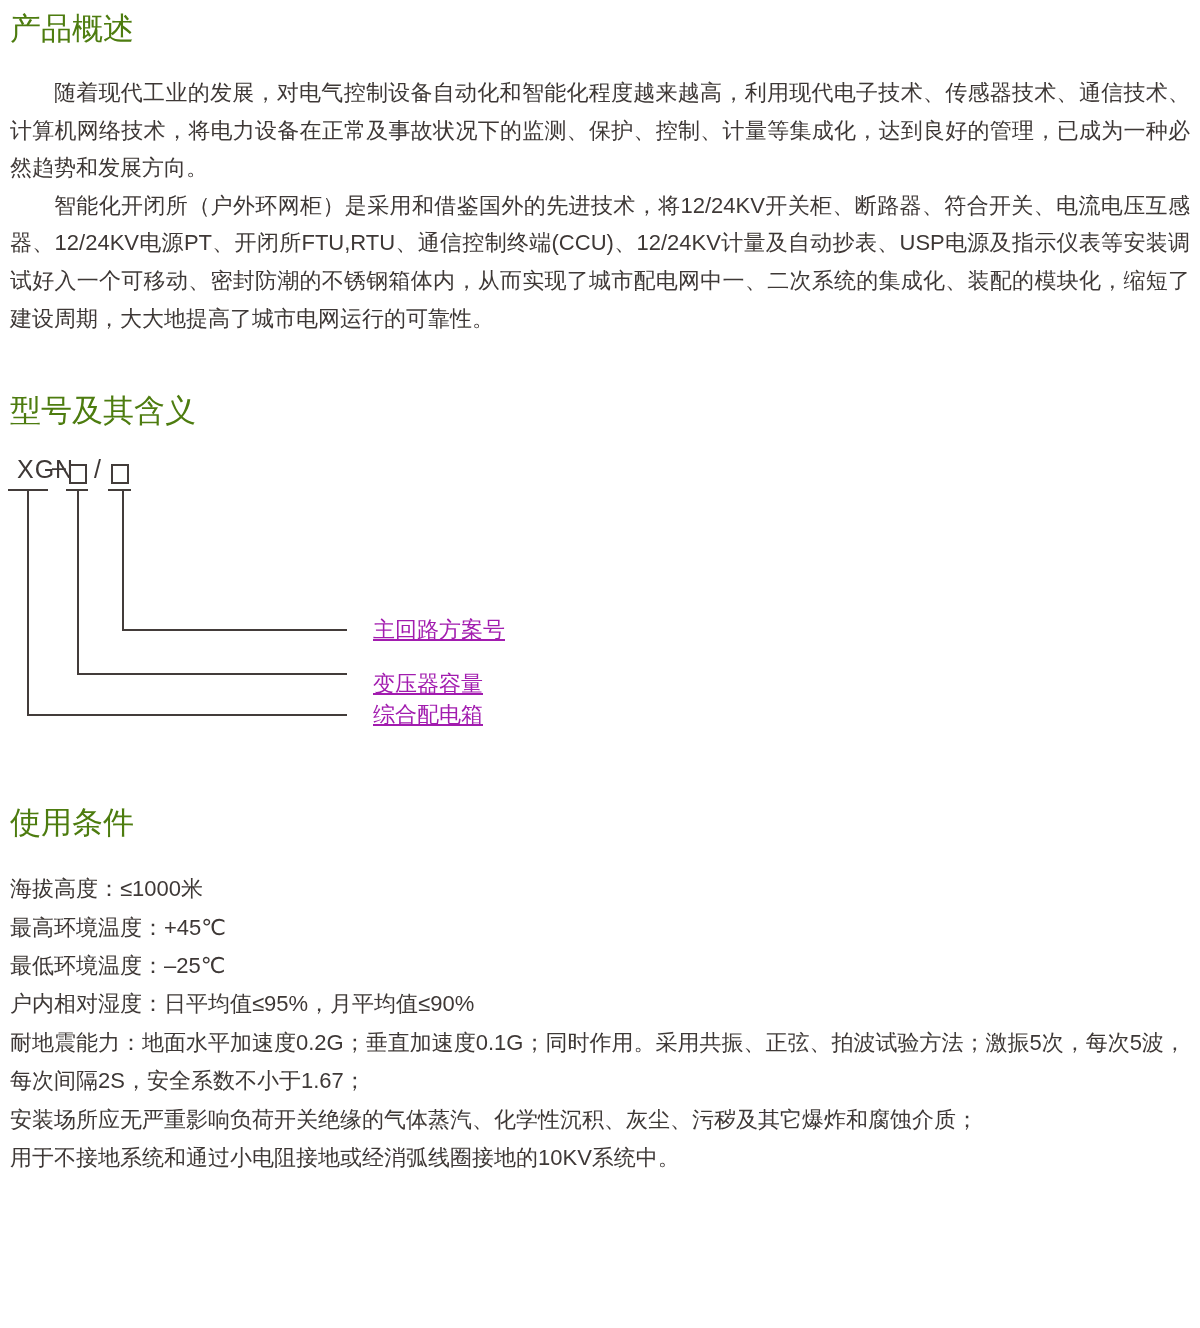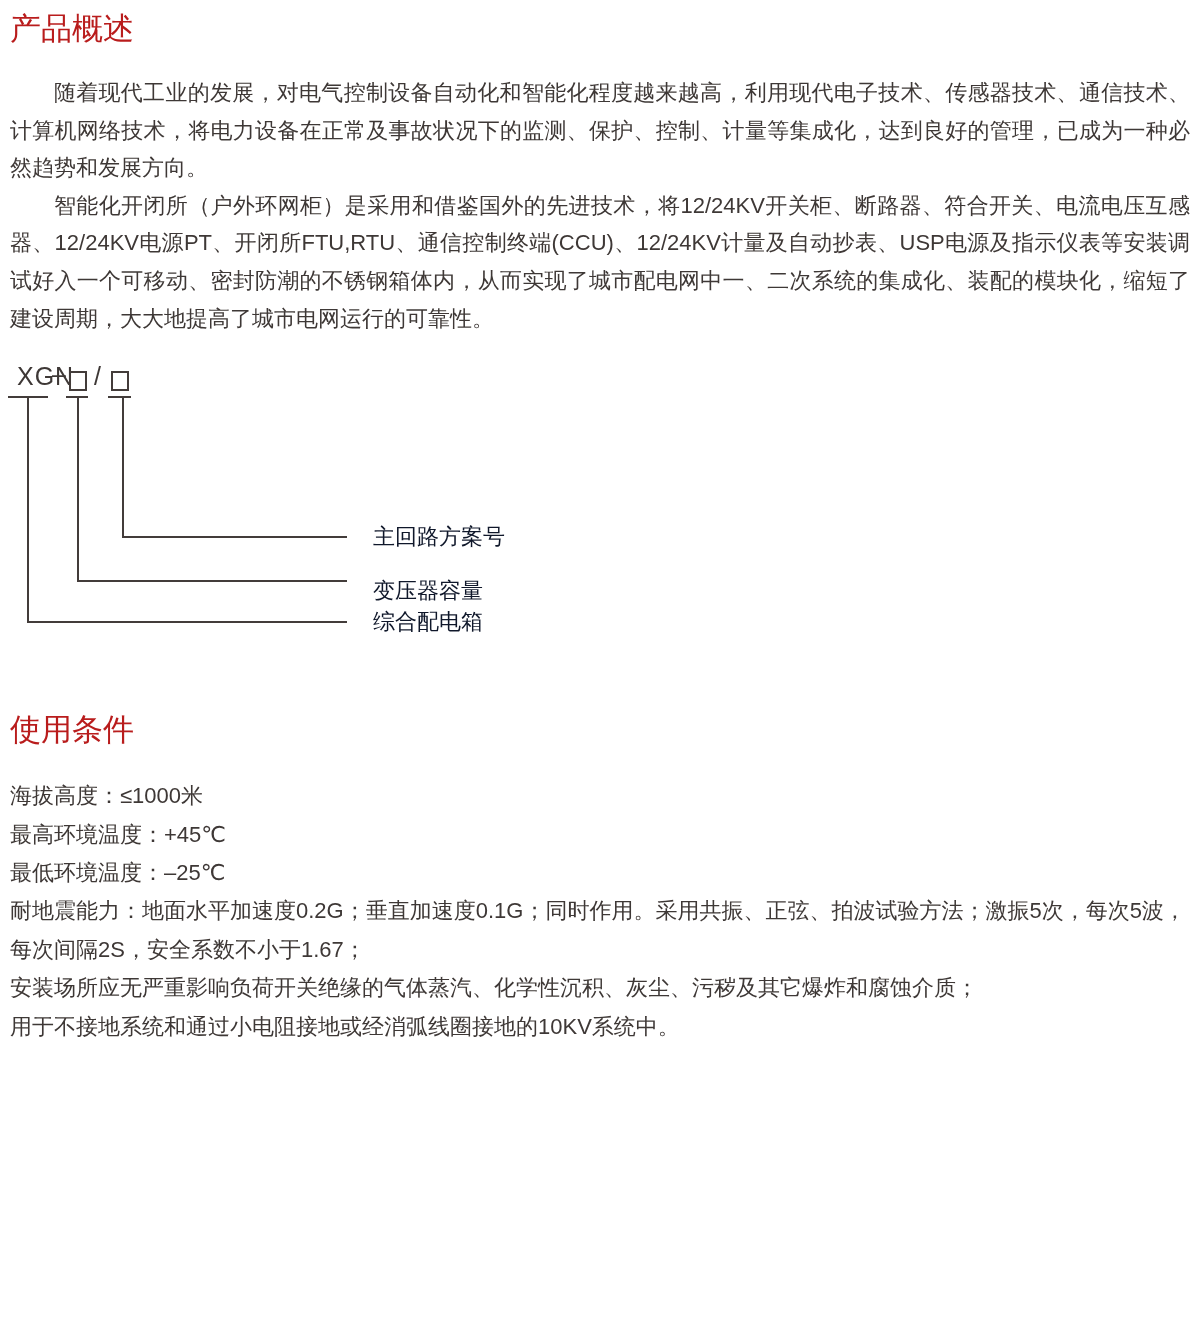--- a/index.html
+++ b/index.html
@@ -11,21 +11,21 @@
     overflow: hidden;
     font-family: "Liberation Sans", "DejaVu Sans", sans-serif;
     color: #3e3836;
   }
   h2.sec-heading {
     margin: 0;
     padding: 0;
     font-size: 31px;
     line-height: 38px;
     font-weight: 500;
-    color: #b91c1c;
+    color: #4d7c0f;
   }
   #overview-heading { margin: 10px 0 0 10px; }
   .paragraphs {
     margin: 26px 10px 0 10px;
     font-size: 22px;
     line-height: 37.6px;
     text-align: justify;
   }
   .paragraphs p { margin: 0; text-indent: 2em; }
   #model-heading { margin: 55px 0 0 10px; }
@@ -45,22 +45,23 @@
     width: 14px; height: 16px;
     border: 2px solid #433c3a;
     background: transparent;
   }
   .dline { background: #433c3a; }
   .dline.h { height: 2px; }
   .dline.v { width: 2px; }
   .diagram-label {
     font-size: 22px;
     line-height: 22px;
-    color: #0f172a;
+    color: #a21caf;
     white-space: nowrap;
+    text-decoration: underline;
   }
   #usage-heading { margin: 62px 0 0 10px; }
   .usage-lines {
     margin: 28px 2px 0 10px;
     font-size: 22px;
     line-height: 38.4px;
   }
   .usage-line { margin: 0; }
 </style>
 </head>
@@ -68,20 +69,21 @@
 
 <div class="page">
 
   <h2 class="sec-heading" id="overview-heading">产品概述</h2>
 
   <div class="paragraphs">
     <p>随着现代工业的发展，对电气控制设备自动化和智能化程度越来越高，利用现代电子技术、传感器技术、通信技术、计算机网络技术，将电力设备在正常及事故状况下的监测、保护、控制、计量等集成化，达到良好的管理，已成为一种必然趋势和发展方向。</p>
     <p>智能化开闭所（户外环网柜）是采用和借鉴国外的先进技术，将12/24KV开关柜、断路器、符合开关、电流电压互感器、12/24KV电源PT、开闭所FTU,RTU、通信控制终端(CCU)、12/24KV计量及自动抄表、USP电源及指示仪表等安装调试好入一个可移动、密封防潮的不锈钢箱体内，从而实现了城市配电网中一、二次系统的集成化、装配的模块化，缩短了建设周期，大大地提高了城市电网运行的可靠性。</p>
   </div>
 
+  <h2 class="sec-heading" id="model-heading">型号及其含义</h2>
 
   <div class="diagram">
 
     <span class="abs formula-text" style="left:17px; top:15px;">XGN</span>
     <span class="abs formula-text" style="left:52px; top:13px;">–</span>
     <span class="abs ph-box" style="left:69px; top:22px;"></span>
     <span class="abs formula-text" style="left:94px; top:15px;">/</span>
     <span class="abs ph-box" style="left:111px; top:22px;"></span>
 
     <div class="abs dline h" style="left:8px;   top:47px; width:40px;"></div>
@@ -100,18 +102,19 @@
     <span class="abs diagram-label" style="left:373px; top:219px;margin-top:12px;">变压器容量</span>
     <span class="abs diagram-label" style="left:373px; top:262px;">综合配电箱</span>
   </div>
 
   <h2 class="sec-heading" id="usage-heading">使用条件</h2>
 
   <div class="usage-lines">
     <div class="usage-line">海拔高度：≤1000米</div>
     <div class="usage-line">最高环境温度：+45℃</div>
     <div class="usage-line">最低环境温度：–25℃</div>
+    <div class="usage-line">户内相对湿度：日平均值≤95%，月平均值≤90%</div>
     <div class="usage-line">耐地震能力：地面水平加速度0.2G；垂直加速度0.1G；同时作用。采用共振、正弦、拍波试验方法；激振5次，每次5波，每次间隔2S，安全系数不小于1.67；</div>
     <div class="usage-line">安装场所应无严重影响负荷开关绝缘的气体蒸汽、化学性沉积、灰尘、污秽及其它爆炸和腐蚀介质；</div>
     <div class="usage-line">用于不接地系统和通过小电阻接地或经消弧线圈接地的10KV系统中。</div>
   </div>
 
 </div>
 
 </body></html>

